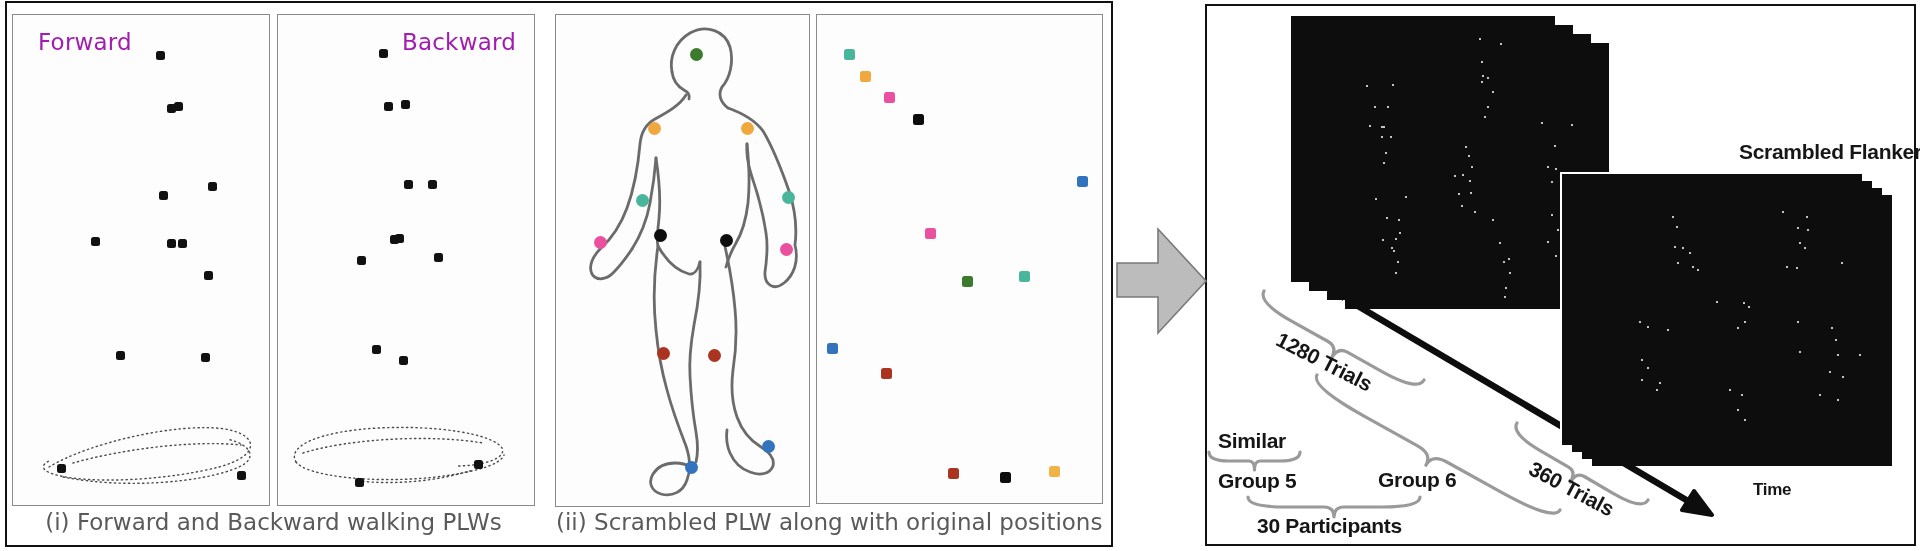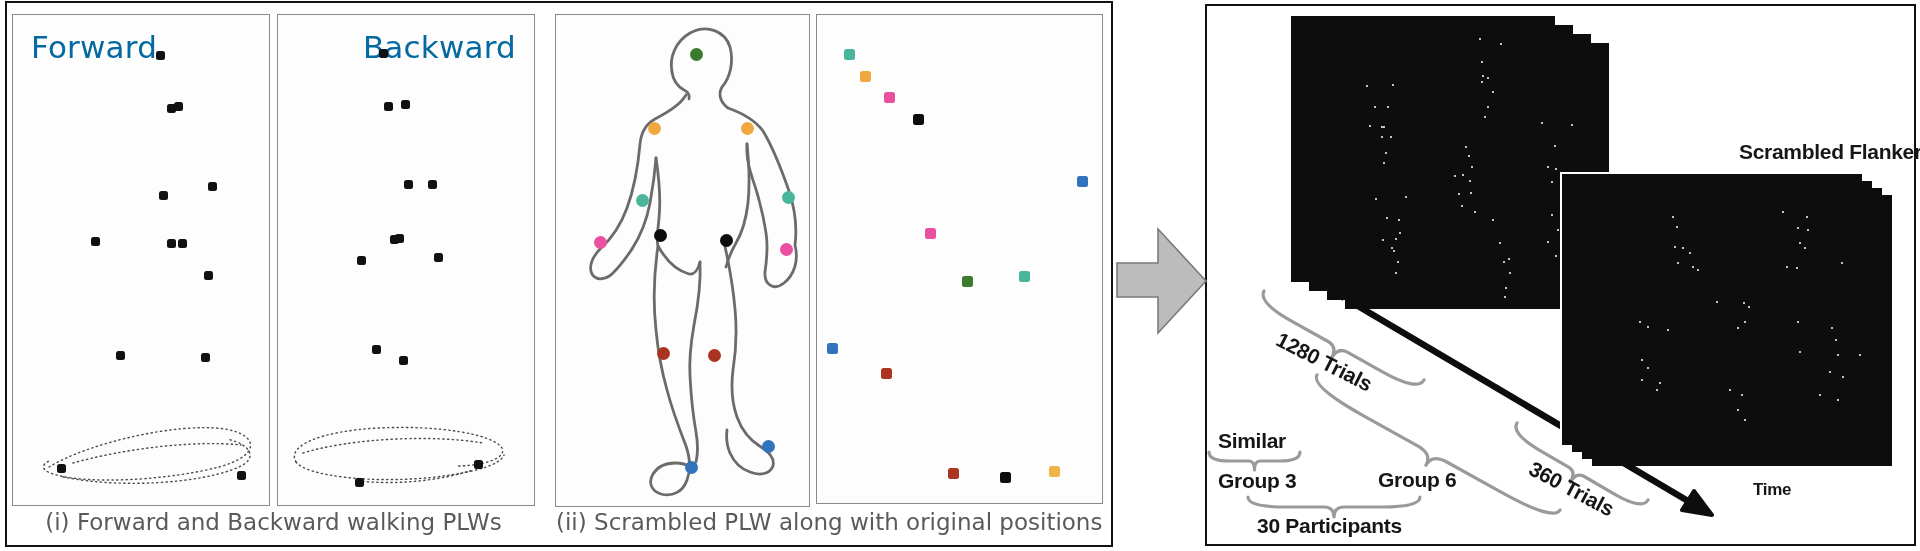--- a/index.html
+++ b/index.html
@@ -1,21 +1,21 @@
 <!DOCTYPE html>
 <html><head>
 <meta charset="utf-8">
 <style>
   html,body{margin:0;padding:0;background:#fff;}
   #stage{position:relative;width:1920px;height:551px;background:#fff;overflow:hidden;
          font-family:"DejaVu Sans","Liberation Sans",sans-serif;}
   .outer-box{position:absolute;border:2.5px solid #111;background:#fff;box-sizing:border-box;}
   .panel{position:absolute;border:1.5px solid #8a8a8a;background:#fdfdfd;box-sizing:border-box;}
   .panel svg{position:absolute;left:0;top:0;}
-  .panel-label{position:absolute;font-size:31px;color:#0369a1;letter-spacing:0.2px;}
+  .panel-label{position:absolute;font-size:23px;color:#a21caf;letter-spacing:0.2px;margin-left:7px;}
   .caption{position:absolute;font-size:23px;color:#5a5a5a;text-align:center;white-space:nowrap;}
   .dot{position:absolute;}
   .round{border-radius:50%;}
   .rsq{border-radius:2.5px;}
   .card{position:absolute;background:#0d0d0d;border-top:2px solid #fff;border-left:2px solid #fff;box-sizing:border-box;}
   .dotlayer{position:absolute;z-index:5;}
   .rlabel{position:absolute;color:#161616;font-family:"Liberation Sans","DejaVu Sans",sans-serif;
           font-weight:bold;letter-spacing:-0.3px;white-space:nowrap;z-index:8;}
   .flanker-label{font-size:21px;}
   .group-label{font-size:21px;}
@@ -276,18 +276,18 @@
       <path d="M1317.0,375.0 Q1310.7,386.4 1364.1,416.1 L1417.6,445.8 Q1432.2,453.9 1425.9,465.2 Q1432.2,453.9 1446.8,462.0 L1500.2,491.7 Q1553.7,521.4 1560.0,510.0"></path>
       <path d="M1517.0,423.0 Q1510.9,433.3 1539.7,450.3 L1568.6,467.2 Q1576.4,471.8 1570.3,482.2 Q1576.4,471.8 1584.3,476.5 L1613.1,493.4 Q1641.9,510.3 1648.0,500.0"></path>
       <path d="M1209.0,452.0 Q1209.0,461.0 1229.0,461.0 L1249.0,461.0 Q1254.5,461.0 1254.5,470.0 Q1254.5,461.0 1260.0,461.0 L1280.0,461.0 Q1300.0,461.0 1300.0,452.0"></path>
       <path d="M1248.0,497.0 Q1248.0,507.0 1285.8,507.0 L1323.7,507.0 Q1334.0,507.0 1334.0,517.0 Q1334.0,507.0 1344.3,507.0 L1382.2,507.0 Q1420.0,507.0 1420.0,497.0"></path>
     </g>
   </svg>
 
   <div class="rlabel group-label rot" style="left:1272px;top:350px;transform:rotate(27deg);">1280 Trials</div>
   <div class="rlabel group-label rot" style="left:1525px;top:477px;transform:rotate(28deg);">360 Trials</div>
   <div class="rlabel group-label" style="left:1218px;top:429px;font-weight:600;">Similar</div>
-  <div class="rlabel group-label" style="left:1218px;top:469px;font-weight:600;">Group 3</div>
+  <div class="rlabel group-label" style="left:1218px;top:469px;font-weight:600;">Group 5</div>
   <div class="rlabel group-label" style="left:1378px;top:468px;font-weight:600;">Group 6</div>
   <div class="rlabel group-label" style="left:1257px;top:514px;font-weight:600;">30 Participants</div>
   <div class="rlabel" style="left:1722px;top:480px;font-size:17px;font-weight:600;margin-left:31px;">Time</div>
 
 </div>
 
 </body></html>

